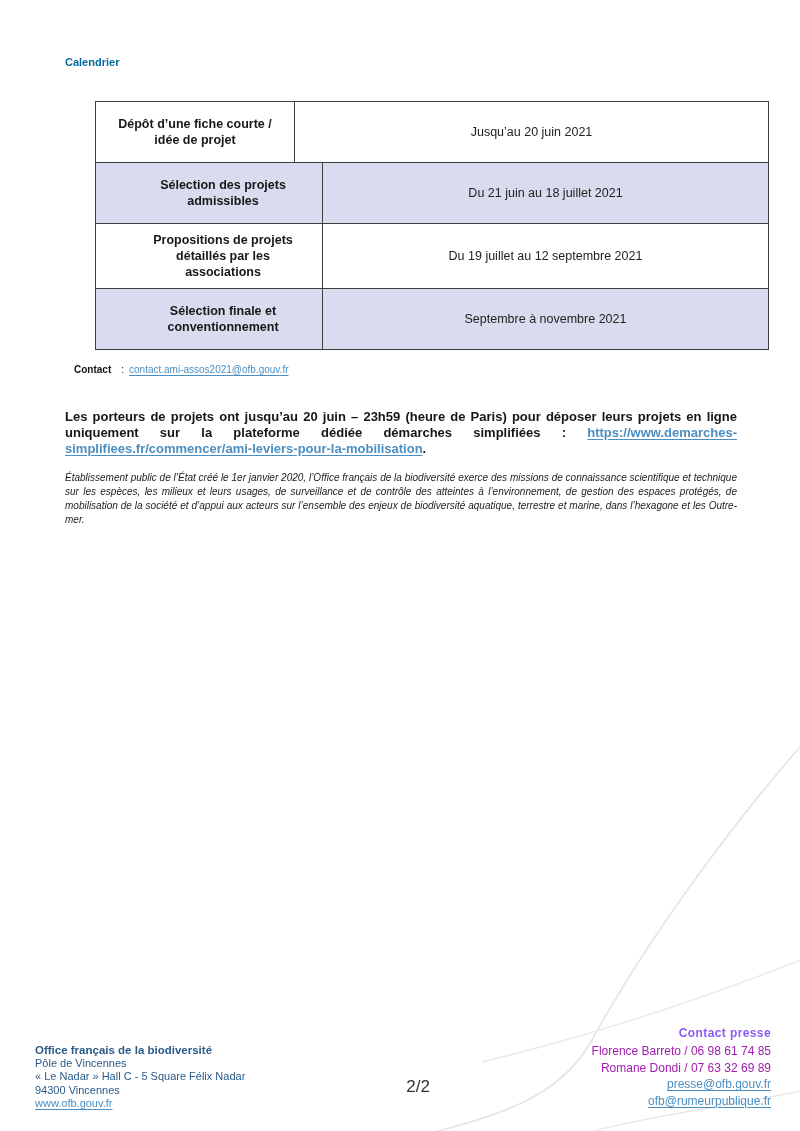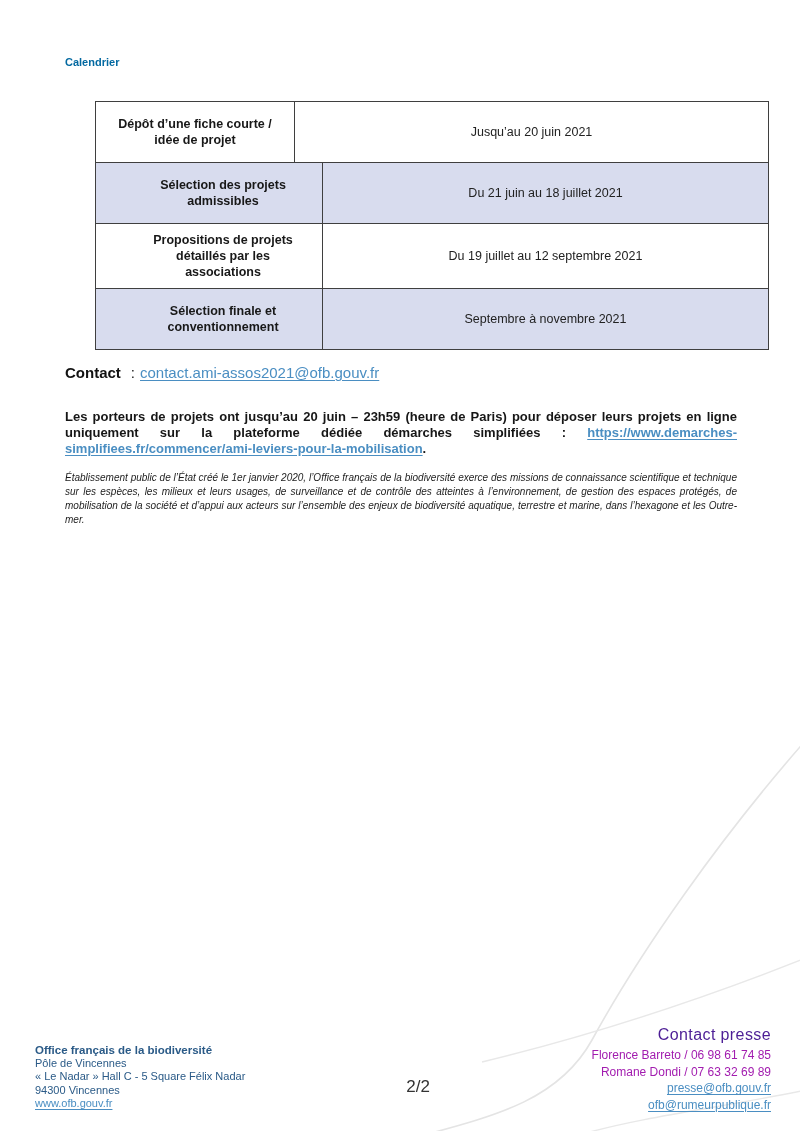--- a/index.html
+++ b/index.html
@@ -65,23 +65,23 @@
     text-align: right;
     font-size: 12.5px;
     color: #222222;
     padding: 8px 10px;
     box-sizing: border-box;
   }
 
   
   .contact-line {
     position: absolute;
-    left: 65px;
+    left: 74px;
     top: 364px;
-    font-size: 15px;
+    font-size: 10px;
     text-align: center;
   }
   .contact-label { font-weight: bold; color: #121212; }
   .contact-sep { color: #222; margin: 0 5px 0 10px; }
   a.doc-link {
     color: #4a8ec2;
     text-decoration: underline;
     text-underline-offset: 2px;
   }
 
@@ -136,23 +136,23 @@
   }
 
   
   .footer-press {
     position: absolute;
     right: 29px;
     top: 1026px;
     text-align: right;
   }
   .press-heading {
-    font-size: 16px;
-    font-weight: normal;
-    color: #4c1d95;
+    font-size: 12px;
+    font-weight: bold;
+    color: #8b5cf6;
     letter-spacing: 0.4px;
     margin-bottom: 3px;
   }
   .press-line { font-size: 12px; color: #a21caf; line-height: 16.5px; }
   .press-email-line { font-size: 12px; line-height: 16.5px; }
 </style>
 </head>
 <body>
 
 <div class="page">

